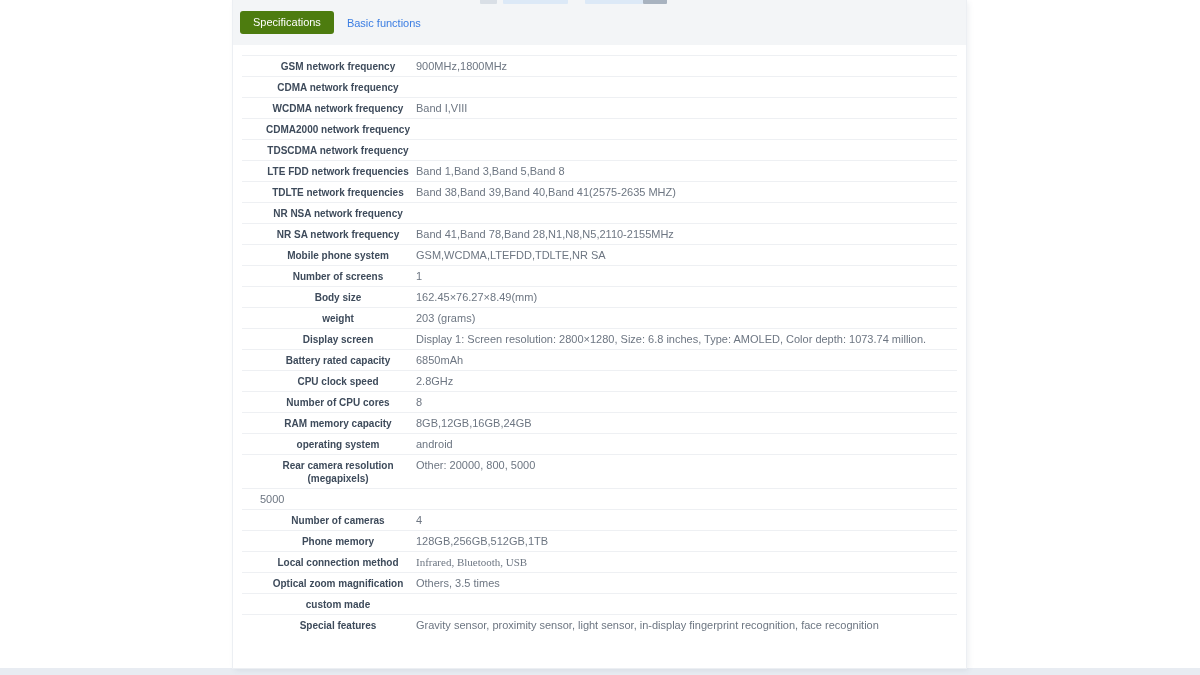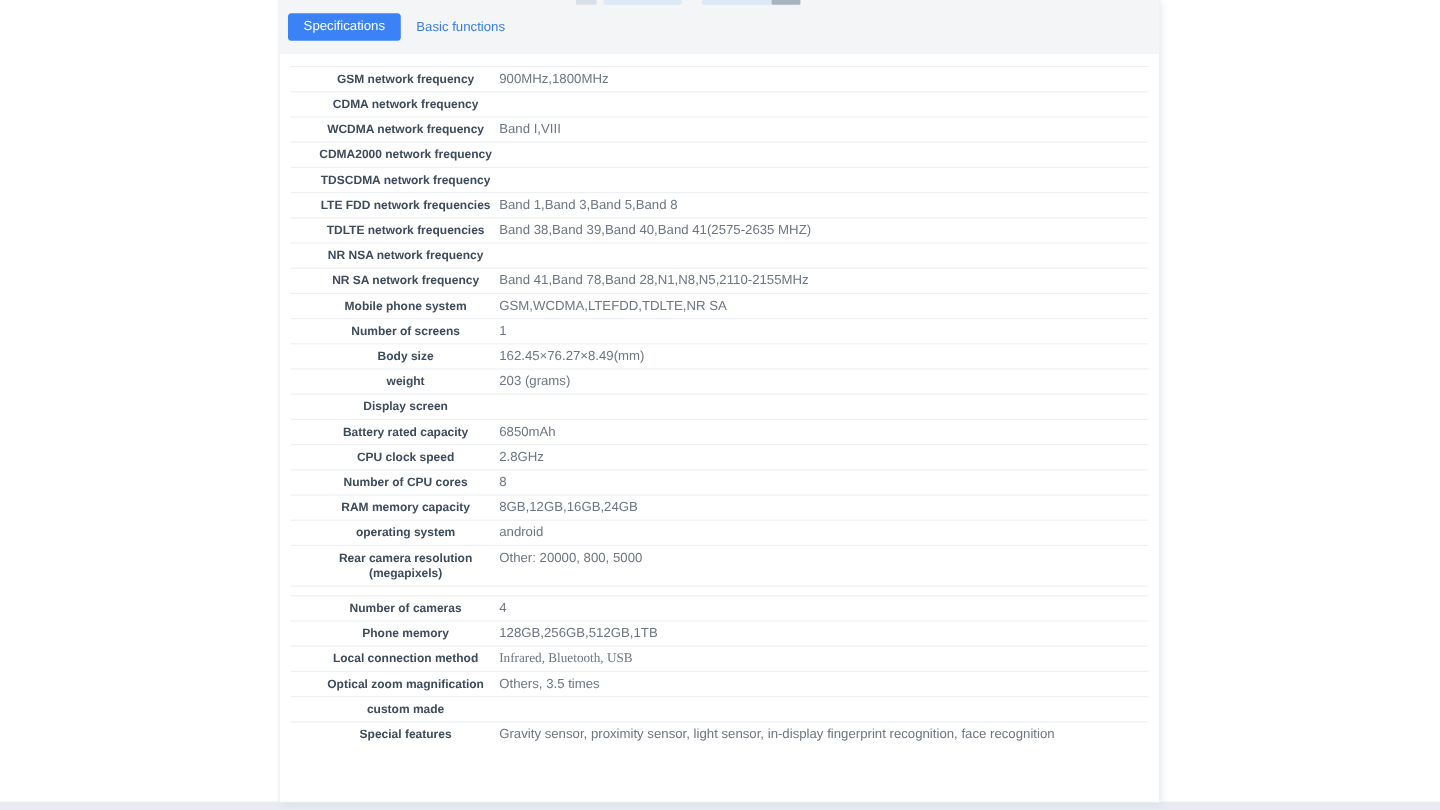--- a/index.html
+++ b/index.html
@@ -67,21 +67,21 @@
 
 <div class="top-fragments">
   <div class="frag frag-1"></div>
   <div class="frag frag-2"></div>
   <div class="frag frag-3"></div>
   <div class="frag frag-4"></div>
 </div>
 
 <div class="card">
   <div class="tabbar">
-    <button class="tab-btn" style="background: #3b82f6;">Specifications</button>
+    <button class="tab-btn" style="background: #4d7c0f;">Specifications</button>
     <button class="tab-link" style="color: rgb(59, 125, 226);">Basic functions</button>
   </div>
   <div class="spec-table" id="specTable">
       <div class="spec-row">
         <div class="spec-label" style="color: rgb(62, 75, 91);">GSM network frequency</div>
         <div class="spec-value" style="color: rgb(109, 118, 130);">900MHz,1800MHz</div>
       </div>
       <div class="spec-row">
         <div class="spec-label" style="color: rgb(62, 75, 91);">CDMA network frequency</div>
         <div class="spec-value" style="color: rgb(109, 118, 130);"></div>
@@ -125,20 +125,21 @@
       <div class="spec-row">
         <div class="spec-label" style="color: rgb(62, 75, 91);">Body size</div>
         <div class="spec-value" style="color: rgb(109, 118, 130);">162.45×76.27×8.49(mm)</div>
       </div>
       <div class="spec-row">
         <div class="spec-label" style="color: rgb(62, 75, 91);">weight</div>
         <div class="spec-value" style="color: rgb(109, 118, 130);">203 (grams)</div>
       </div>
       <div class="spec-row">
         <div class="spec-label" style="color: rgb(62, 75, 91);">Display screen</div>
+        <div class="spec-value" style="color: rgb(109, 118, 130);">Display 1: Screen resolution: 2800×1280, Size: 6.8 inches, Type: AMOLED, Color depth: 1073.74 million.</div>
       </div>
       <div class="spec-row">
         <div class="spec-label" style="color: rgb(62, 75, 91);">Battery rated capacity</div>
         <div class="spec-value" style="color: rgb(109, 118, 130);">6850mAh</div>
       </div>
       <div class="spec-row">
         <div class="spec-label" style="color: rgb(62, 75, 91);">CPU clock speed</div>
         <div class="spec-value" style="color: rgb(109, 118, 130);">2.8GHz</div>
       </div>
       <div class="spec-row">
@@ -151,20 +152,21 @@
       </div>
       <div class="spec-row">
         <div class="spec-label" style="color: rgb(62, 75, 91);">operating system</div>
         <div class="spec-value" style="color: rgb(109, 118, 130);">android</div>
       </div>
       <div class="spec-row">
         <div class="spec-label" style="color: rgb(62, 75, 91);">Rear camera resolution (megapixels)</div>
         <div class="spec-value" style="color: rgb(109, 118, 130);">Other: 20000, 800, 5000</div>
       </div>
       <div class="spec-row">
+        <div class="spec-value" style="color: rgb(109, 118, 130);">5000</div>
       </div>
       <div class="spec-row">
         <div class="spec-label" style="color: rgb(62, 75, 91);">Number of cameras</div>
         <div class="spec-value" style="color: rgb(109, 118, 130);">4</div>
       </div>
       <div class="spec-row">
         <div class="spec-label" style="color: rgb(62, 75, 91);">Phone memory</div>
         <div class="spec-value" style="color: rgb(109, 118, 130);">128GB,256GB,512GB,1TB</div>
       </div>
       <div class="spec-row">

